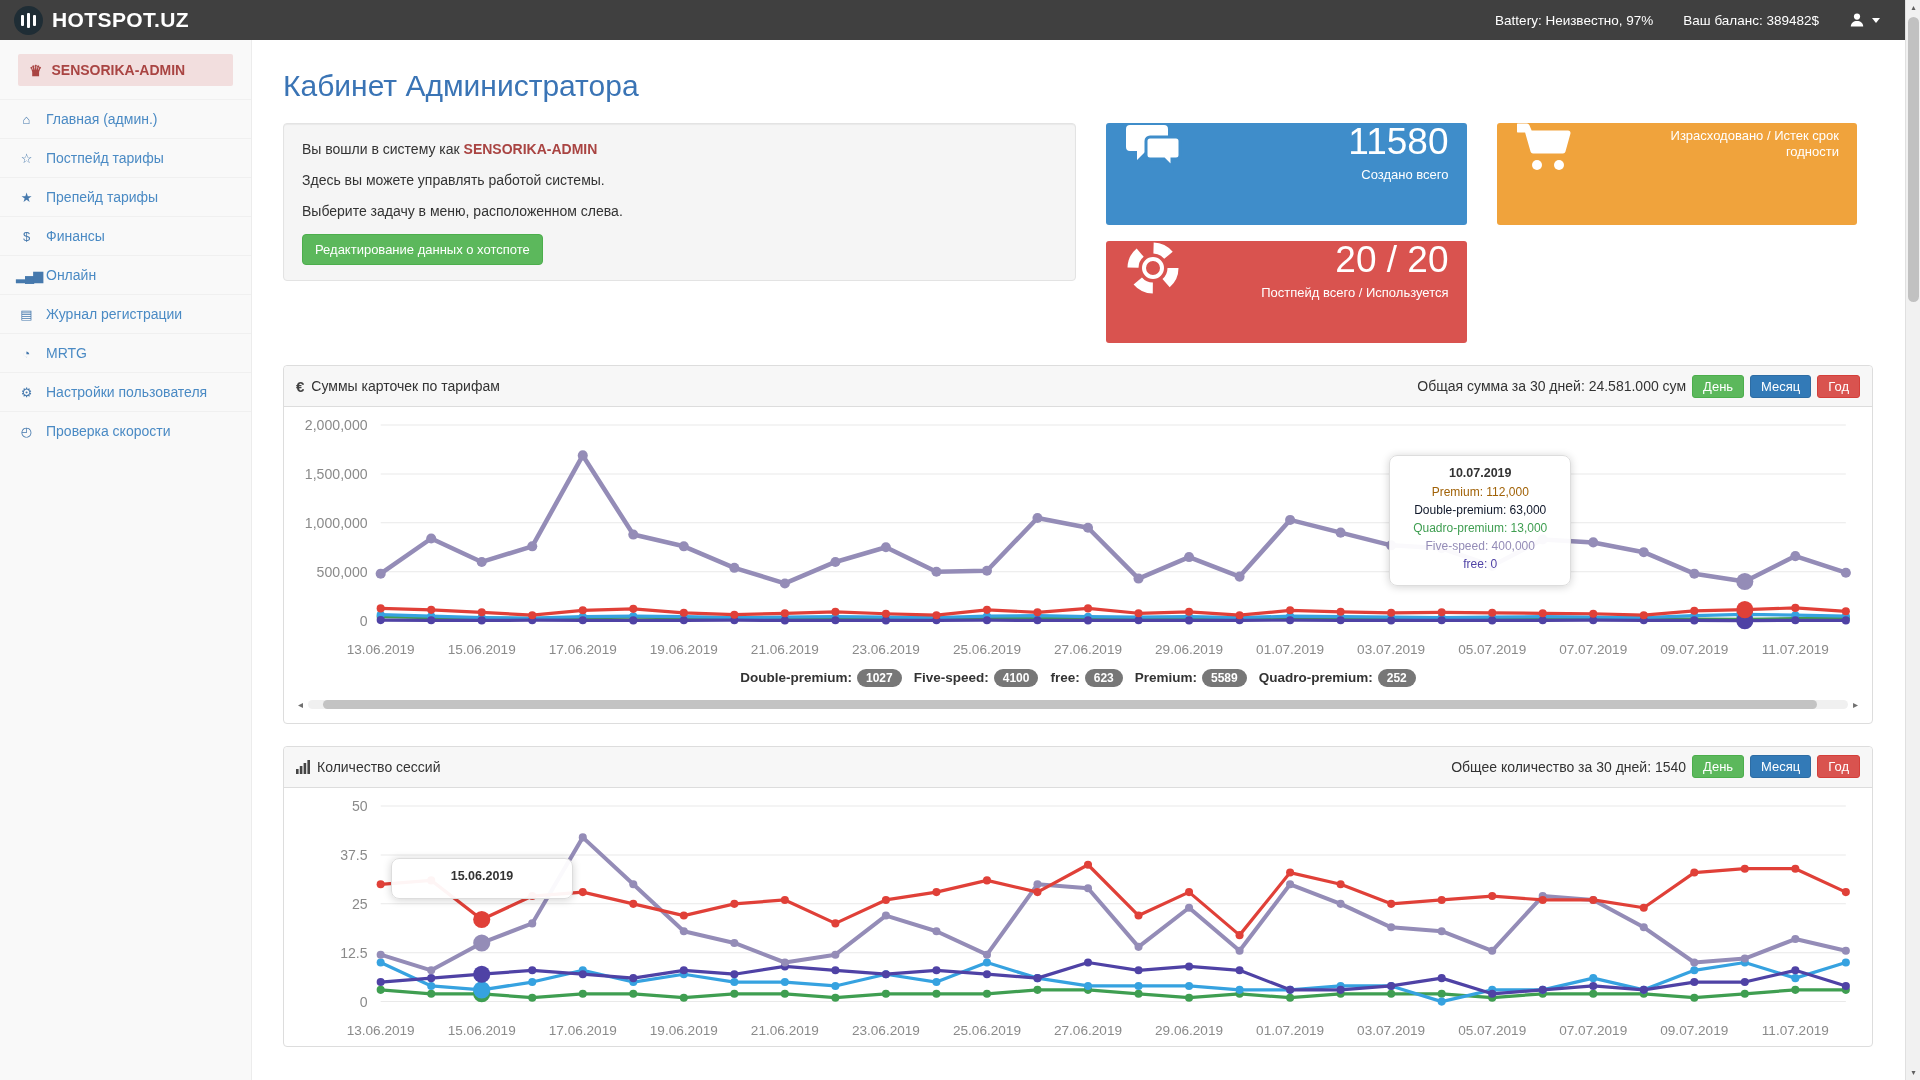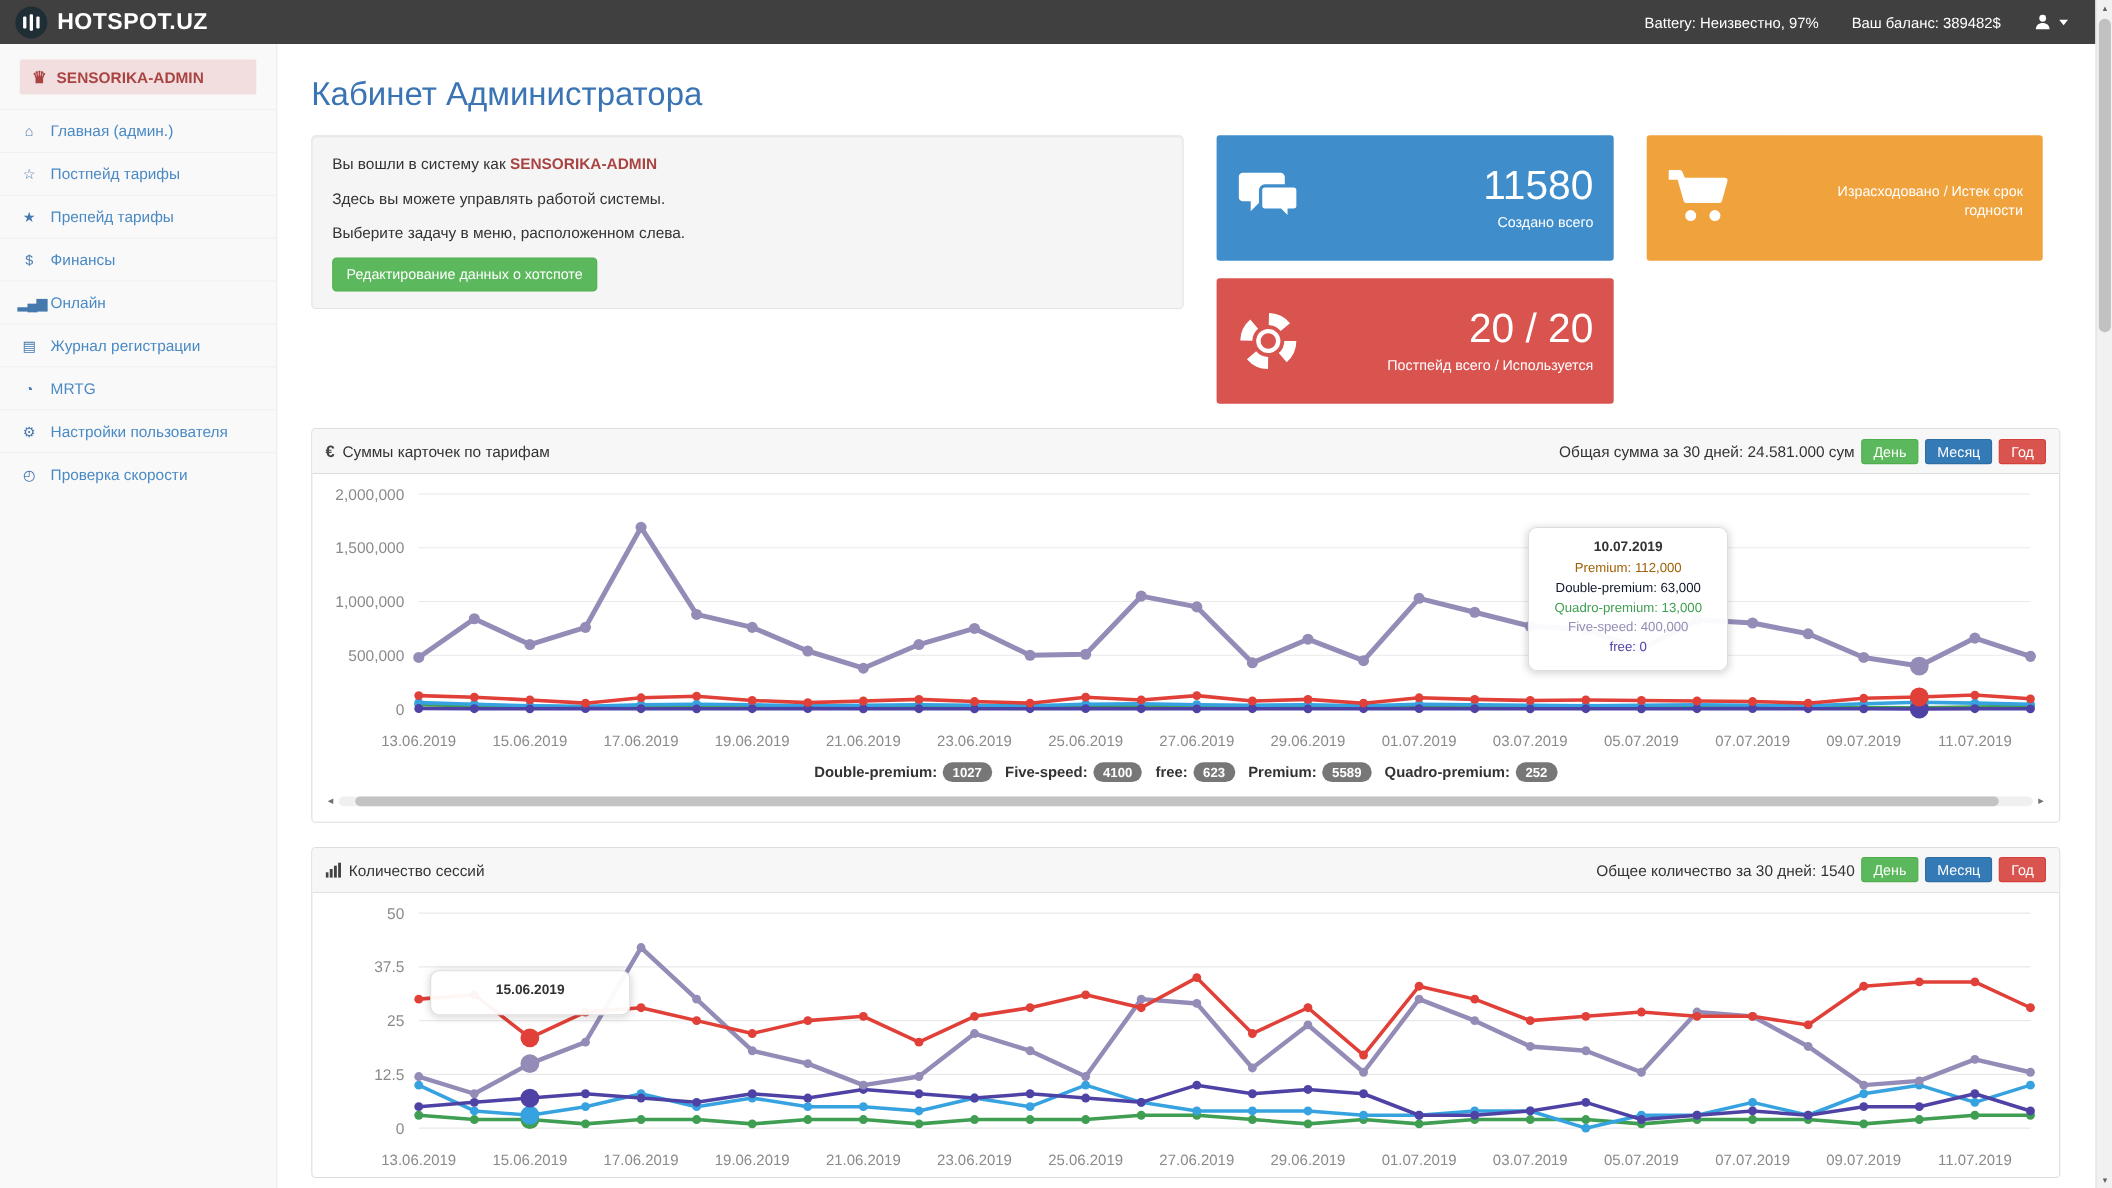--- a/index.html
+++ b/index.html
@@ -35,21 +35,21 @@
 
   
   .top-row{display:flex;gap:30px;align-items:flex-start;}
   .well{width:793px;box-sizing:border-box;background:#f5f5f5;border:1px solid #e3e3e3;
         border-radius:4px;padding:17px 18px;height:158px;box-shadow:inset 0 1px 1px rgba(0,0,0,.05);}
   .well p{margin:0 0 15px;font-size:14px;}
   .admin-name{color:#a94442;font-weight:bold;}
   .btn-edit{background:#5cb85c;border:1px solid #4cae4c;color:#fff;font-size:13px;
             padding:7px 12px;border-radius:4px;cursor:pointer;font-family:inherit;}
   .cards{flex:1;display:grid;grid-template-columns:1fr 1fr;gap:16px 30px;align-content:start;padding-right:16px;}
-  .card{height:114px;border-radius:3px;color:#fff;display:flex;align-items:center;
+  .card{height:102px;border-radius:3px;color:#fff;display:flex;align-items:flex-start;
         padding:0 18px 0 20px;box-sizing:border-box;}
   .c-blue{background:#3f8dca}.c-green{background:#4cae4c}.c-orange{background:#f0a33c}.c-red{background:#d9534f}
   .card .meta{margin-left:auto;text-align:right;max-width:62%;}
   .card .num{font-size:37px;line-height:1.05;}
   .card .lbl{font-size:13px;margin-top:5px;line-height:1.25;}
 
   
   .panel{border:1px solid #ddd;border-radius:4px;margin-top:22px;background:#fff;}
   .panel-head{background:#f7f7f7;border-bottom:1px solid #ddd;border-radius:4px 4px 0 0;
               padding:8px 12px;display:flex;align-items:center;font-size:14px;color:#333;min-height:24px;}

